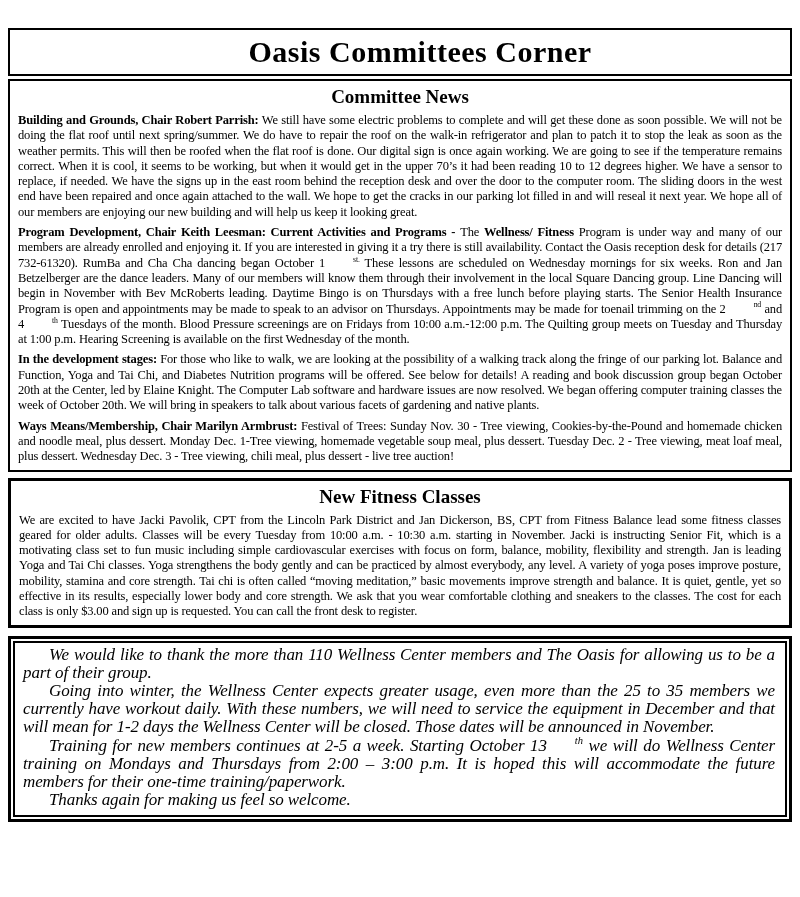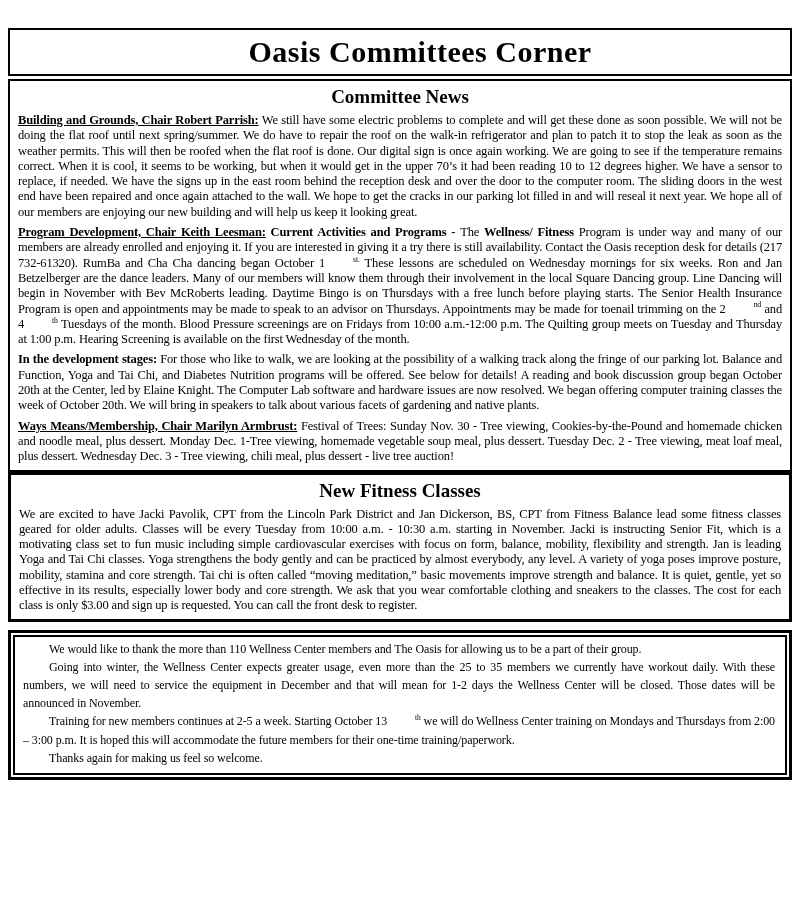--- a/index.html
+++ b/index.html
@@ -41,54 +41,55 @@
   .section p {
     margin: 0 0 5px 0;
     text-align: justify;
     font-size: 12.5px;
     line-height: 15.3px;
     letter-spacing: -0.15px;
   }
   .section p:last-child { margin-bottom: 0; }
   .lead {
     font-weight: bold;
-    text-decoration: underline;
   }
   b, .bold { font-weight: bold; }
   sup {
     font-size: 0.62em;
     line-height: 0;
     vertical-align: super;
     margin-left: 28px;
   }
   .u { text-decoration: underline; }
   
   .fitness-box {
     border-width: 3px;
+    margin-top: 6px;
   }
   
   .wellness-box {
     border: 3px solid #000000;
     padding: 2px;
     margin-top: 8px;
   }
   .wellness-inner {
     border: 2px solid #000000;
     padding: 3px 10px 6px 8px;
   }
   .wellness-inner h2 {
     margin: 3px 0 4px 0;
     text-align: center;
     font-size: 19px;
     font-weight: bold;
     font-style: normal;
   }
   .wellness-inner p {
     margin: 0;
-    font-size: 12px;
+    font-style: italic;
+    font-size: 17px;
     line-height: 18.2px;
     letter-spacing: -0.1px;
     text-align: justify;
     text-indent: 26px;
   }
 </style>
 </head>
 <body>
 
 <div class="page">

